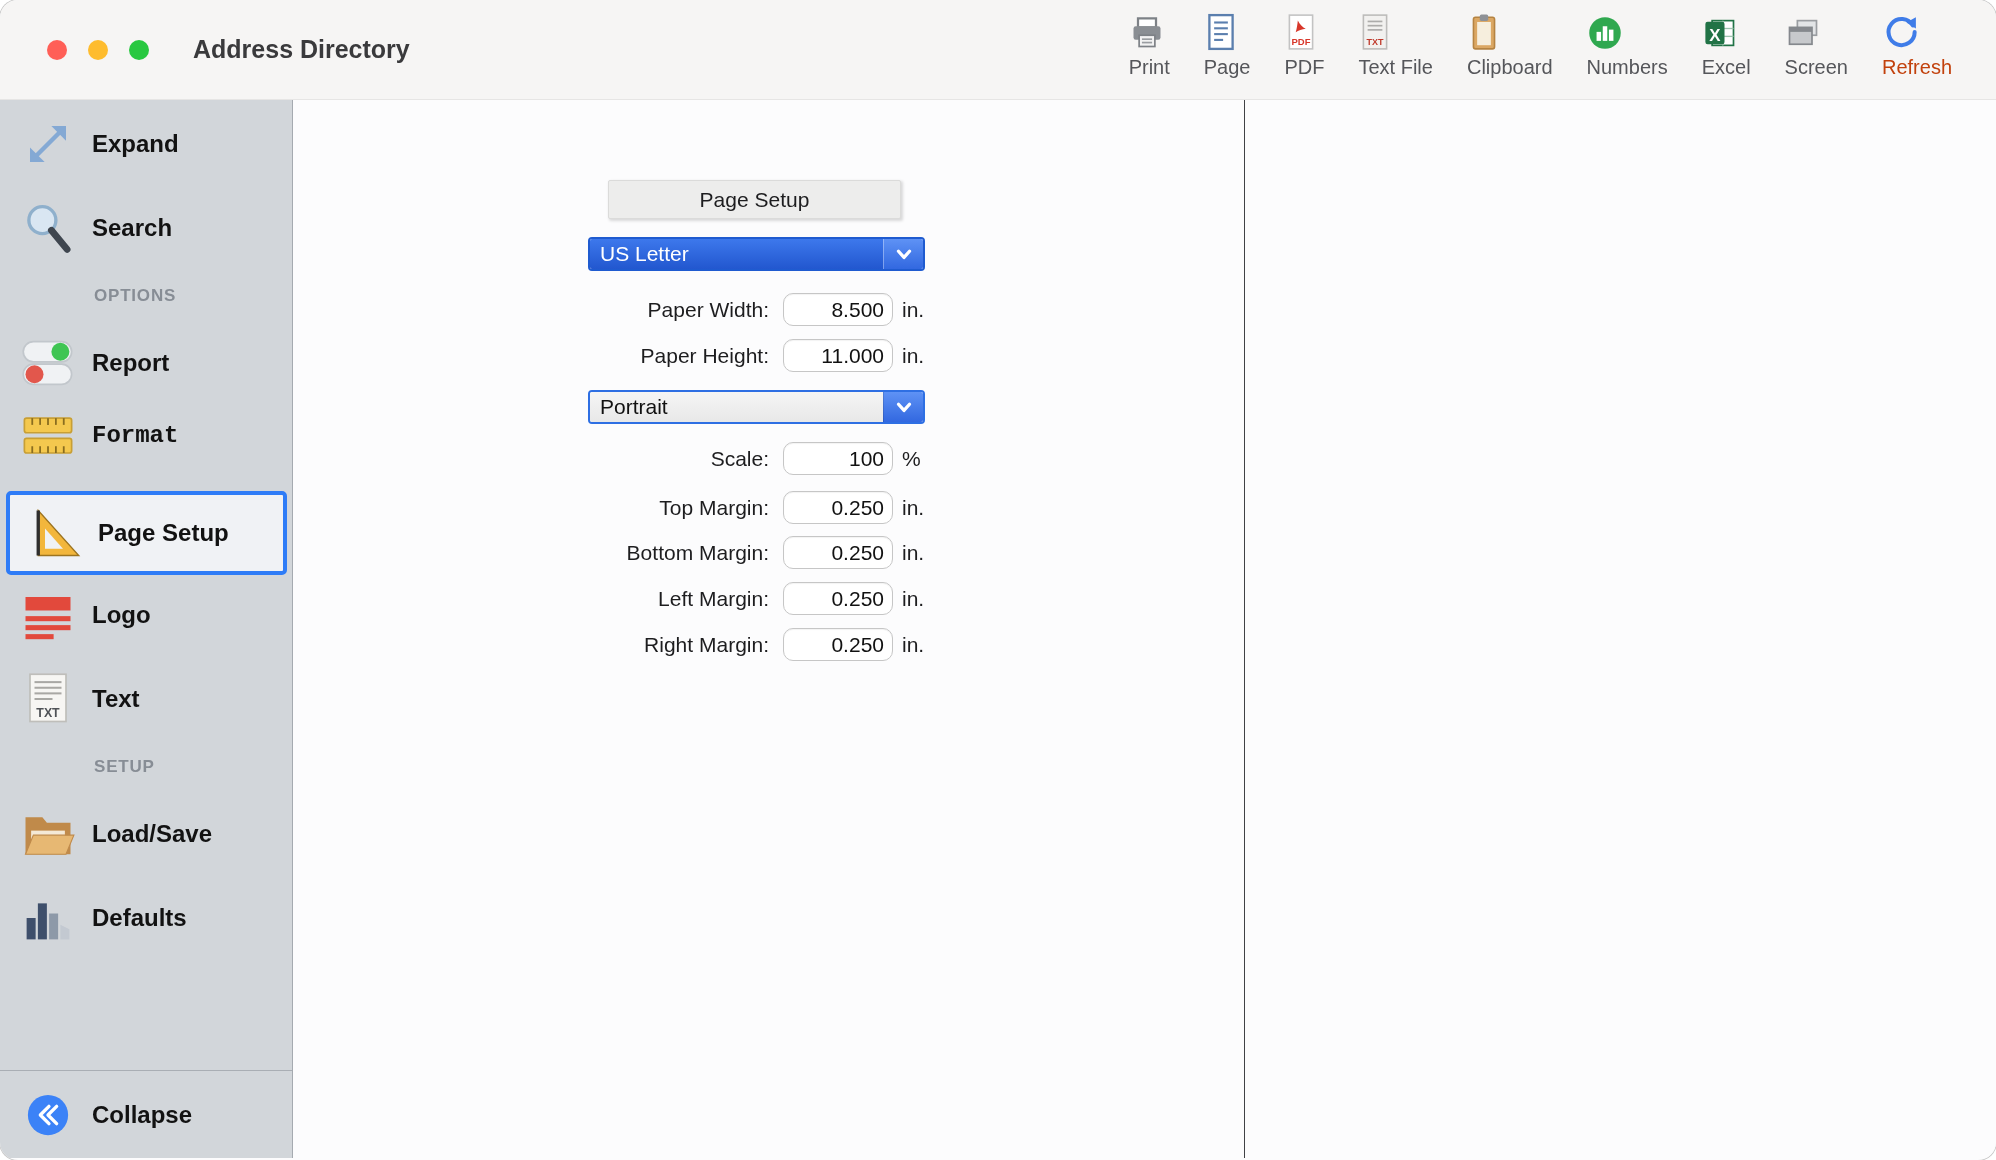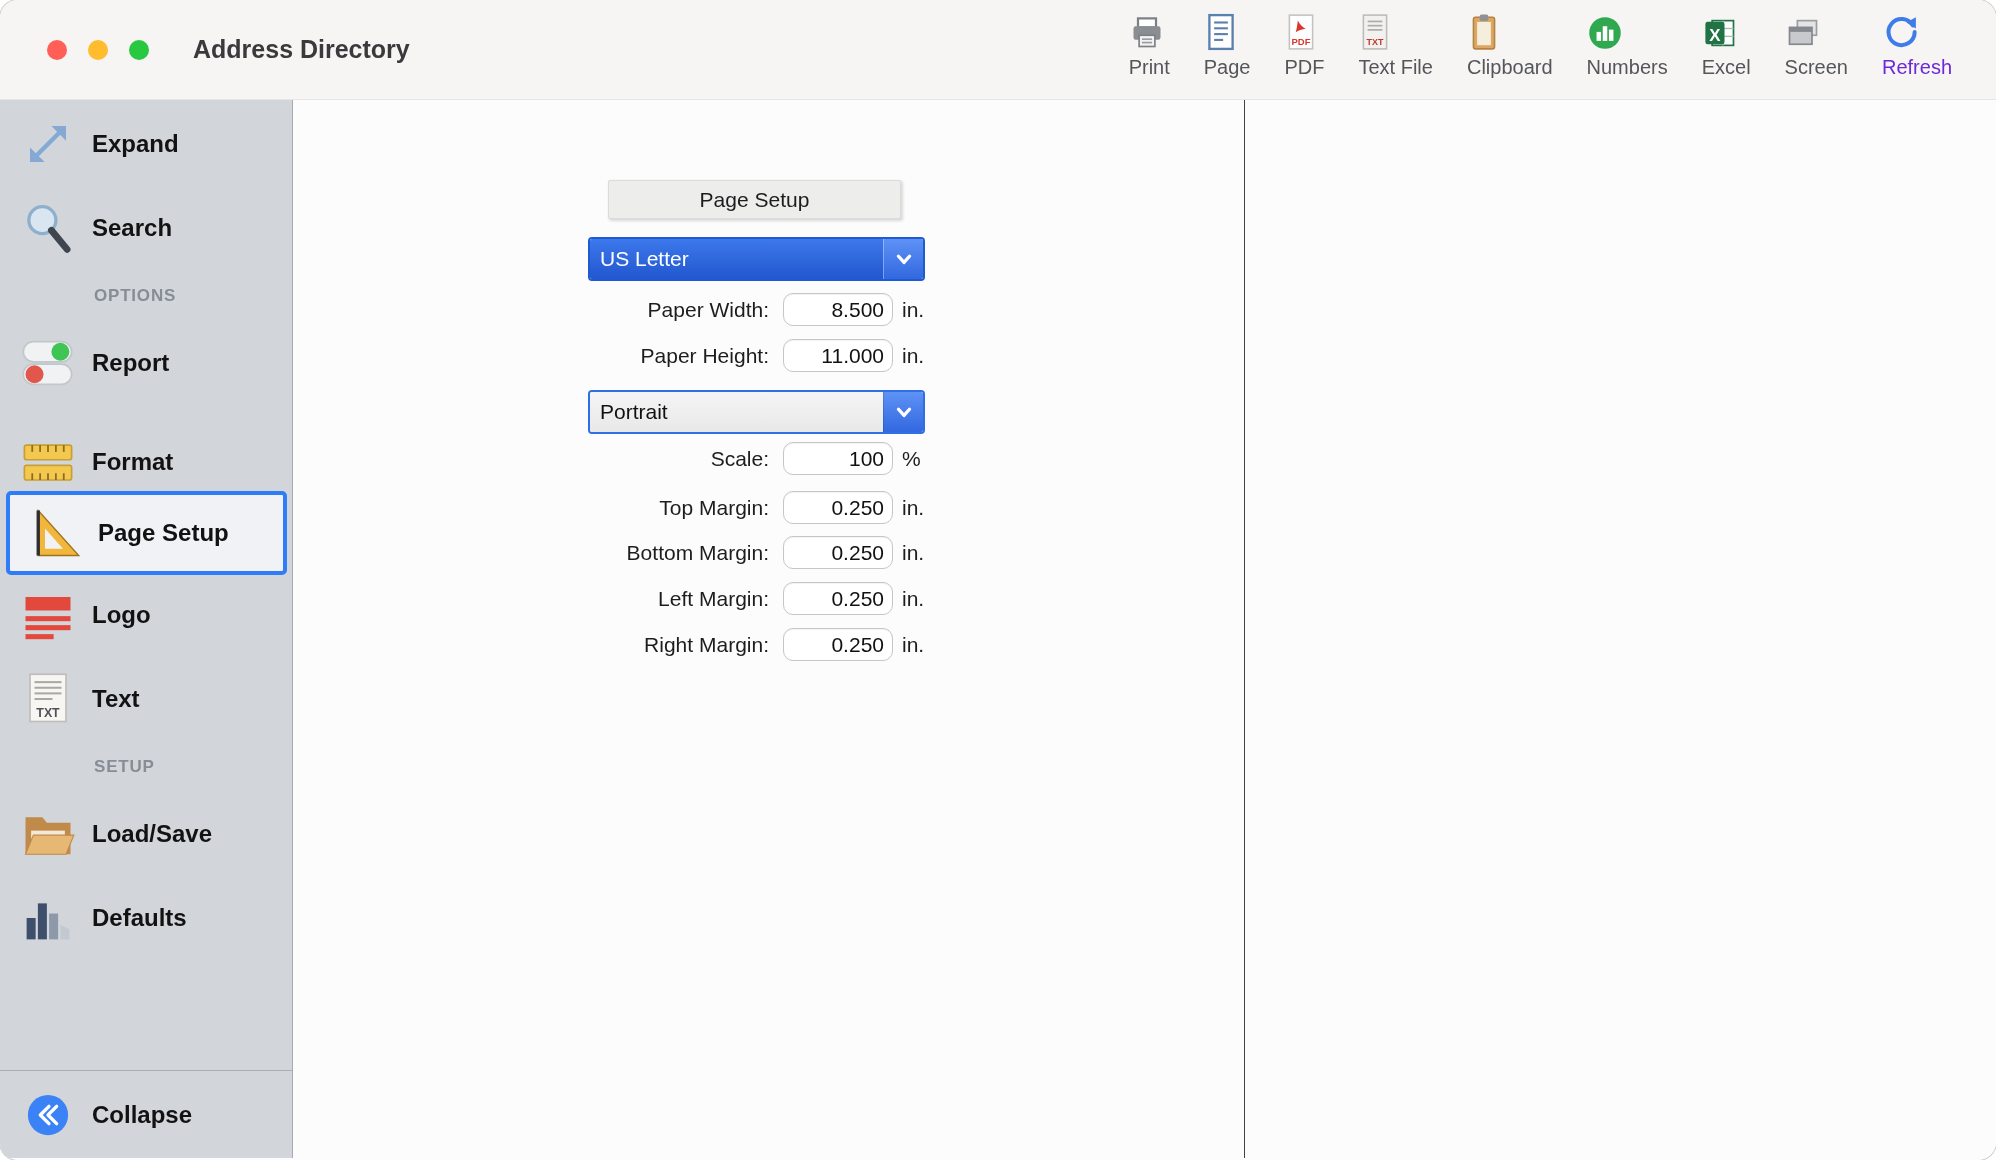--- a/index.html
+++ b/index.html
@@ -14,55 +14,55 @@
   .tl{width:20px;height:20px;border-radius:50%;border:none;padding:0;cursor:pointer;}
   .tl.red{background:#ff5f57;}
   .tl.yellow{background:#febc2e;}
   .tl.green{background:#28c840;}
   .win-title{margin:0 0 0 44px;font-size:25px;font-weight:700;color:#3a3a3c;}
 
   .toolbar{margin-left:auto;display:flex;align-items:flex-end;gap:34px;padding:0 44px 10px 0;}
   .tb{display:flex;flex-direction:column;align-items:flex-start;gap:5px;background:none;border:none;padding:0;cursor:pointer;}
   .tb-icon{height:40px;display:flex;align-items:flex-end;justify-content:center;}
   .tb-label{font-size:20px;color:#55565a;white-space:nowrap;}
-  .tb-label.blue{color:#6d28d9;}
+  .tb-label.blue{color:#c2410c;}
 
   
   .body-row{position:relative;display:flex;height:1058px;}
 
   
   .sidebar{position:relative;width:293px;background:#d2d6da;border-right:1px solid #a5aab0;flex-shrink:0;}
   .si{position:absolute;left:0;width:100%;height:84px;display:flex;align-items:center;cursor:pointer;text-align:center;}
   .si-icon{width:64px;height:62px;display:flex;align-items:center;justify-content:center;margin-left:16px;flex-shrink:0;}
   .si-label{margin-left:12px;font-size:24px;font-weight:700;color:#121212;white-space:nowrap;}
   .si-header{position:absolute;left:0;width:100%;height:30px;padding-left:94px;display:flex;align-items:center;font-size:17px;font-weight:700;letter-spacing:0.8px;color:#878d95;}
 
   .si.expand{top:2px;}
   .si.search{top:86px;}
   .si-header.options{top:181px;}
   .si.report{top:221px;}
-  .si.format{top:320px;}
+  .si.format{top:293px;font-family:Liberation Mono, monospace;}
   .si.pagesetup{top:391px;left:6px;width:281px;border:4px solid #2e7cf7;border-radius:5px;background:#f0f2f5;}
   .si.pagesetup .si-icon{margin-left:12px;}
   .si.logo{top:473px;}
   .si.textitem{top:557px;}
   .si-header.setup{top:652px;}
   .si.loadsave{top:692px;}
   .si.defaults{top:776px;}
 
   .sidebar-main-border{position:absolute;left:0;right:0;bottom:87px;height:1px;background:#a9aeb4;}
   .si.collapse{top:auto;bottom:0;height:86px;}
 
   
   .content{position:relative;flex:1;background:#fcfcfd;}
   .vdivider{position:absolute;left:951px;top:0;bottom:0;width:1px;background:#404145;}
 
   .ps-header{position:absolute;left:315px;top:80px;width:293px;height:39px;background:#ededec;border:1px solid #dbdbda;border-radius:2px;box-shadow:1.5px 1.5px 3px rgba(0,0,0,0.14);display:flex;align-items:center;justify-content:center;font-size:21px;color:#1d1d1f;cursor:pointer;}
 
-  .popup{position:absolute;left:295px;width:337px;height:44px;border-radius:4px;display:flex;overflow:hidden;cursor:pointer;}
+  .popup{position:absolute;left:295px;width:337px;height:34px;border-radius:4px;display:flex;overflow:hidden;cursor:pointer;}
   .popup.paper{top:137px;border:2px solid #1f5bd0;}
   .popup.orient{top:290px;border:2px solid #2e6fe3;}
   .pbody{flex:1;display:flex;align-items:center;padding-left:10px;font-size:21px;white-space:nowrap;}
   .popup.paper .pbody{background:linear-gradient(180deg,#3d78ec,#2257cf);color:#ffffff;}
   .popup.orient .pbody{background:linear-gradient(180deg,#f5f5f5,#e8e8e8);color:#111111;}
   .pcap{width:40px;display:flex;align-items:center;justify-content:center;background:linear-gradient(180deg,#5e92f5,#3268e0);}
   .popup.paper .pcap{border-left:1px solid rgba(255,255,255,0.35);}
   .popup.orient .pcap{border-left:1px solid rgba(0,0,0,0.12);}
 
   .frow{position:absolute;left:146px;height:33px;display:flex;align-items:center;}

